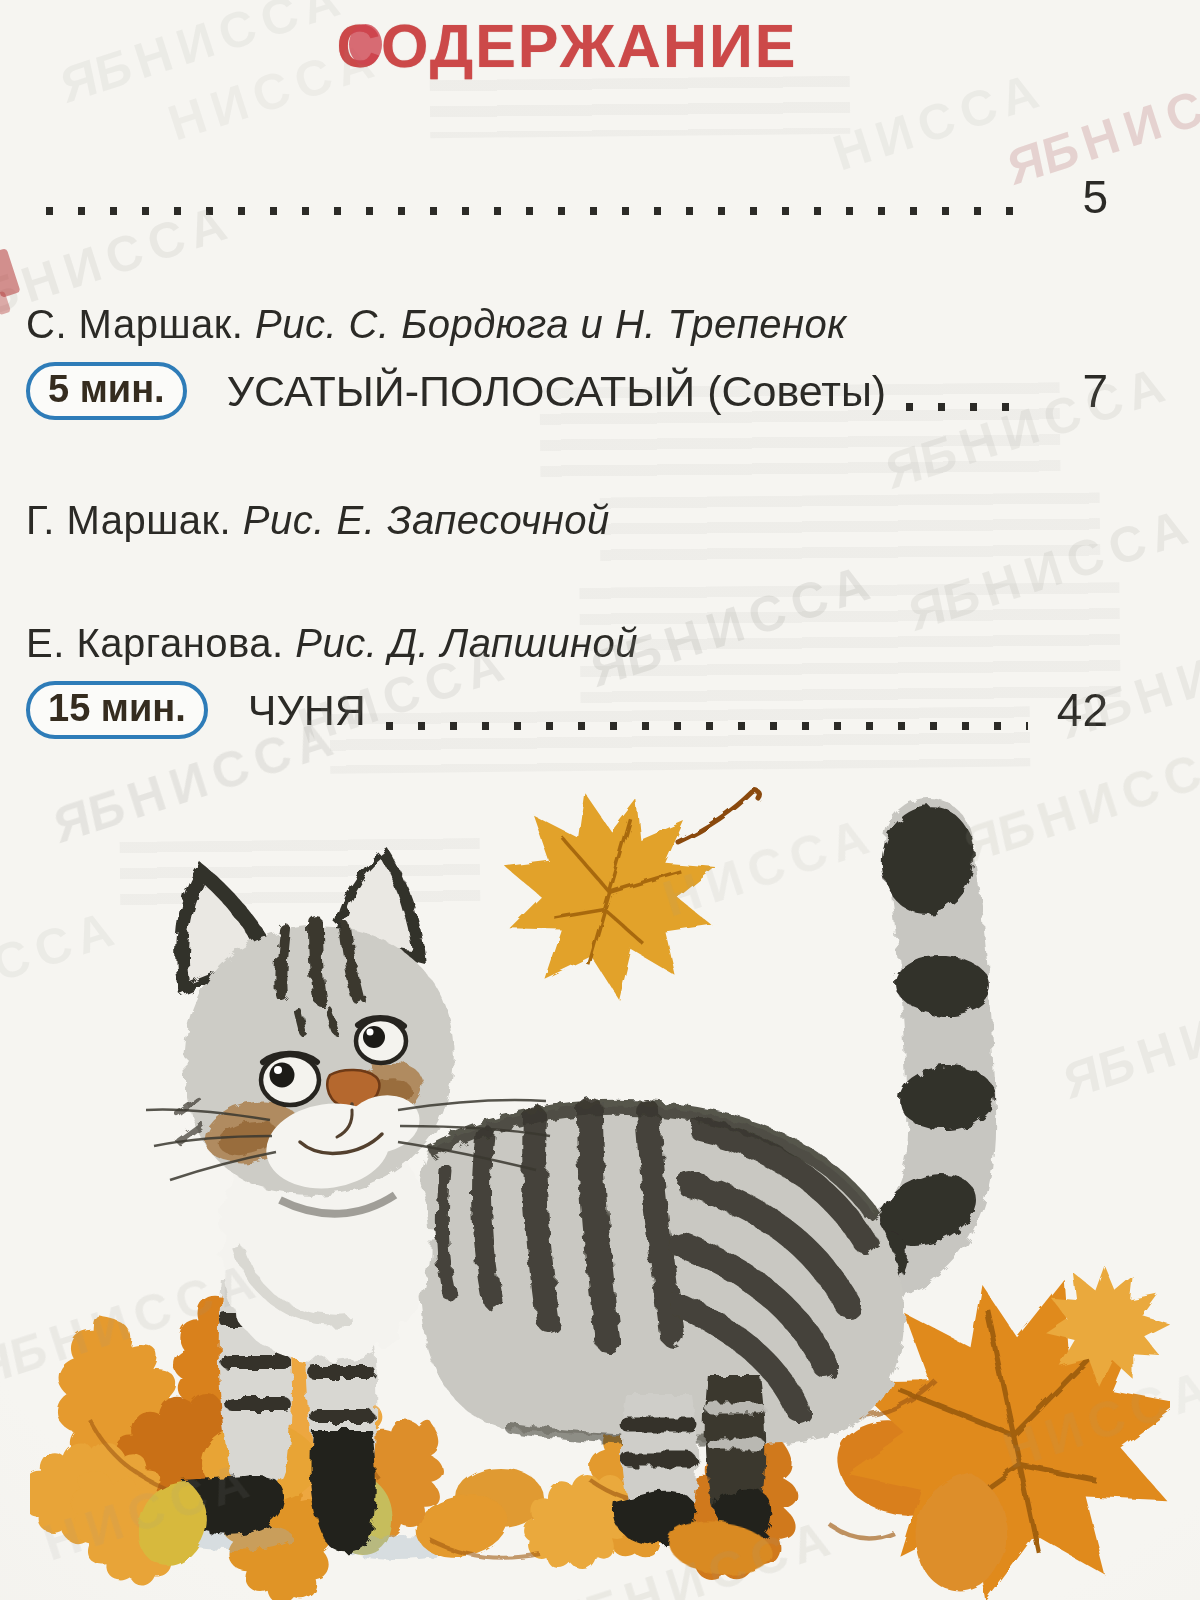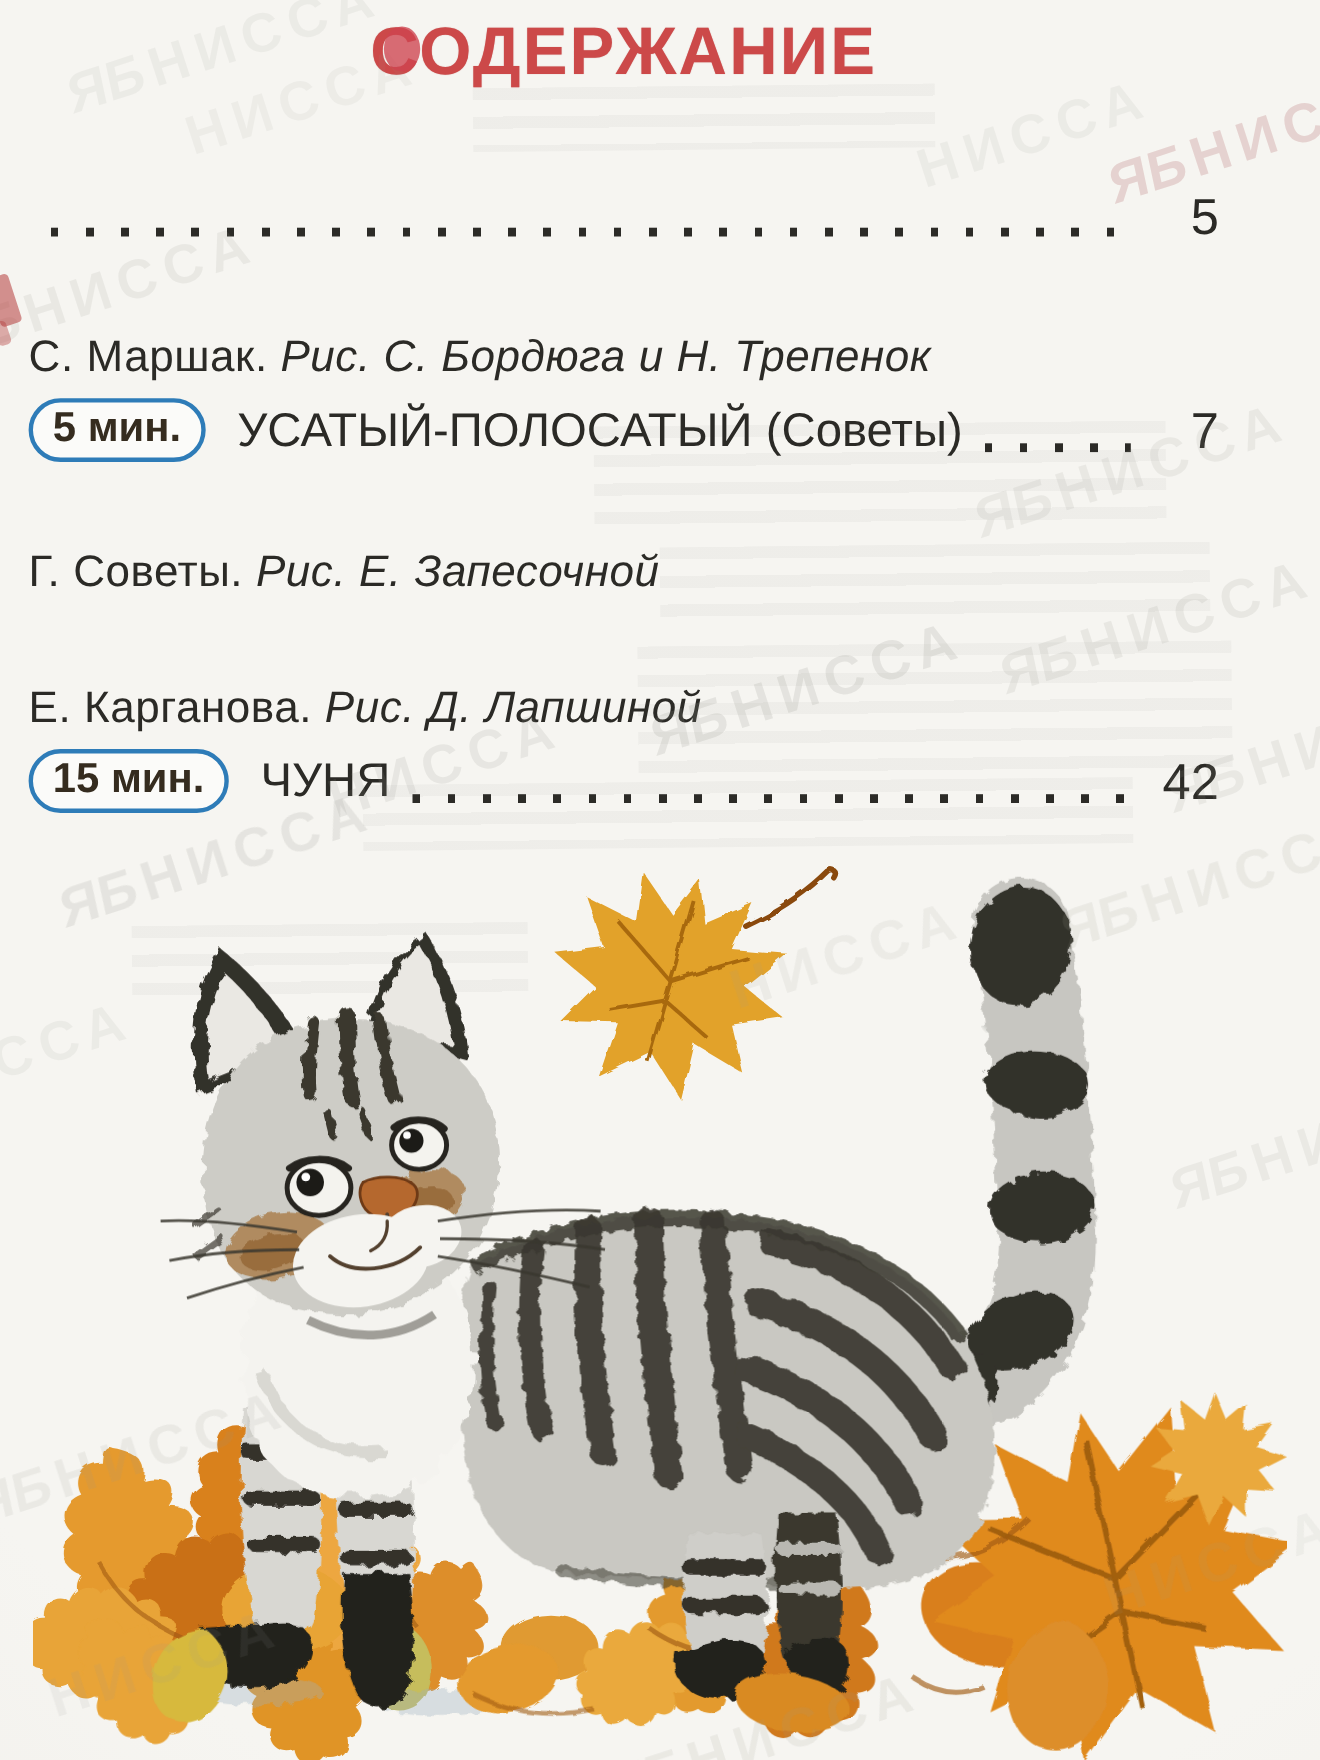--- a/index.html
+++ b/index.html
@@ -25,21 +25,21 @@
     background-image:repeating-linear-gradient(to right,#2c2b27 0 7px,transparent 7px 32px);
     background-position:left bottom; background-repeat:repeat-x;
   }
   .pagenum{font-size:46px; min-width:64px; text-align:right; white-space:nowrap;}
   .author{font-size:40px; margin-top:78px; letter-spacing:.5px; white-space:nowrap;}
   .author i{font-style:italic;}
   .story{margin-top:15px;}
   .badge{
     display:inline-flex; align-items:center; justify-content:center;
     border:4px solid #2e7cb8; border-radius:32px;
-    padding:2px 18px 5px; margin-right:29px;
+    padding:2px 18px 5px; margin-right:40px;
     font-size:38px; font-weight:bold; color:#352c1f;
     background:rgba(255,255,255,.55); white-space:nowrap;
   }
   
   .wm{
     position:absolute; transform:rotate(-18deg);
     font-weight:bold; font-size:50px; letter-spacing:8px;
     color:#97978f; white-space:nowrap; pointer-events:none;
   }
   .wm .lg{letter-spacing:0; margin-right:6px; transform:skewX(-6deg); display:inline-block;}
@@ -83,21 +83,21 @@
       <div class="row story">
         <span class="badge">
             <span>5 мин.</span>
           </span>
         <span class="label">УСАТЫЙ-ПОЛОСАТЫЙ (Советы)</span>
         <span class="dots"></span>
         <span class="pagenum">7</span>
       </div>
 
       <div class="author">
-        <span>Г. Советы.</span>
+        <span>Г. Маршак.</span>
         <i>Рис. Е. Запесочной</i>
       </div>
 
       <div class="author">
         <span>Е. Карганова.</span>
         <i>Рис. Д. Лапшиной</i>
       </div>
       <div class="row story">
         <span class="badge">
             <span>15 мин.</span>

